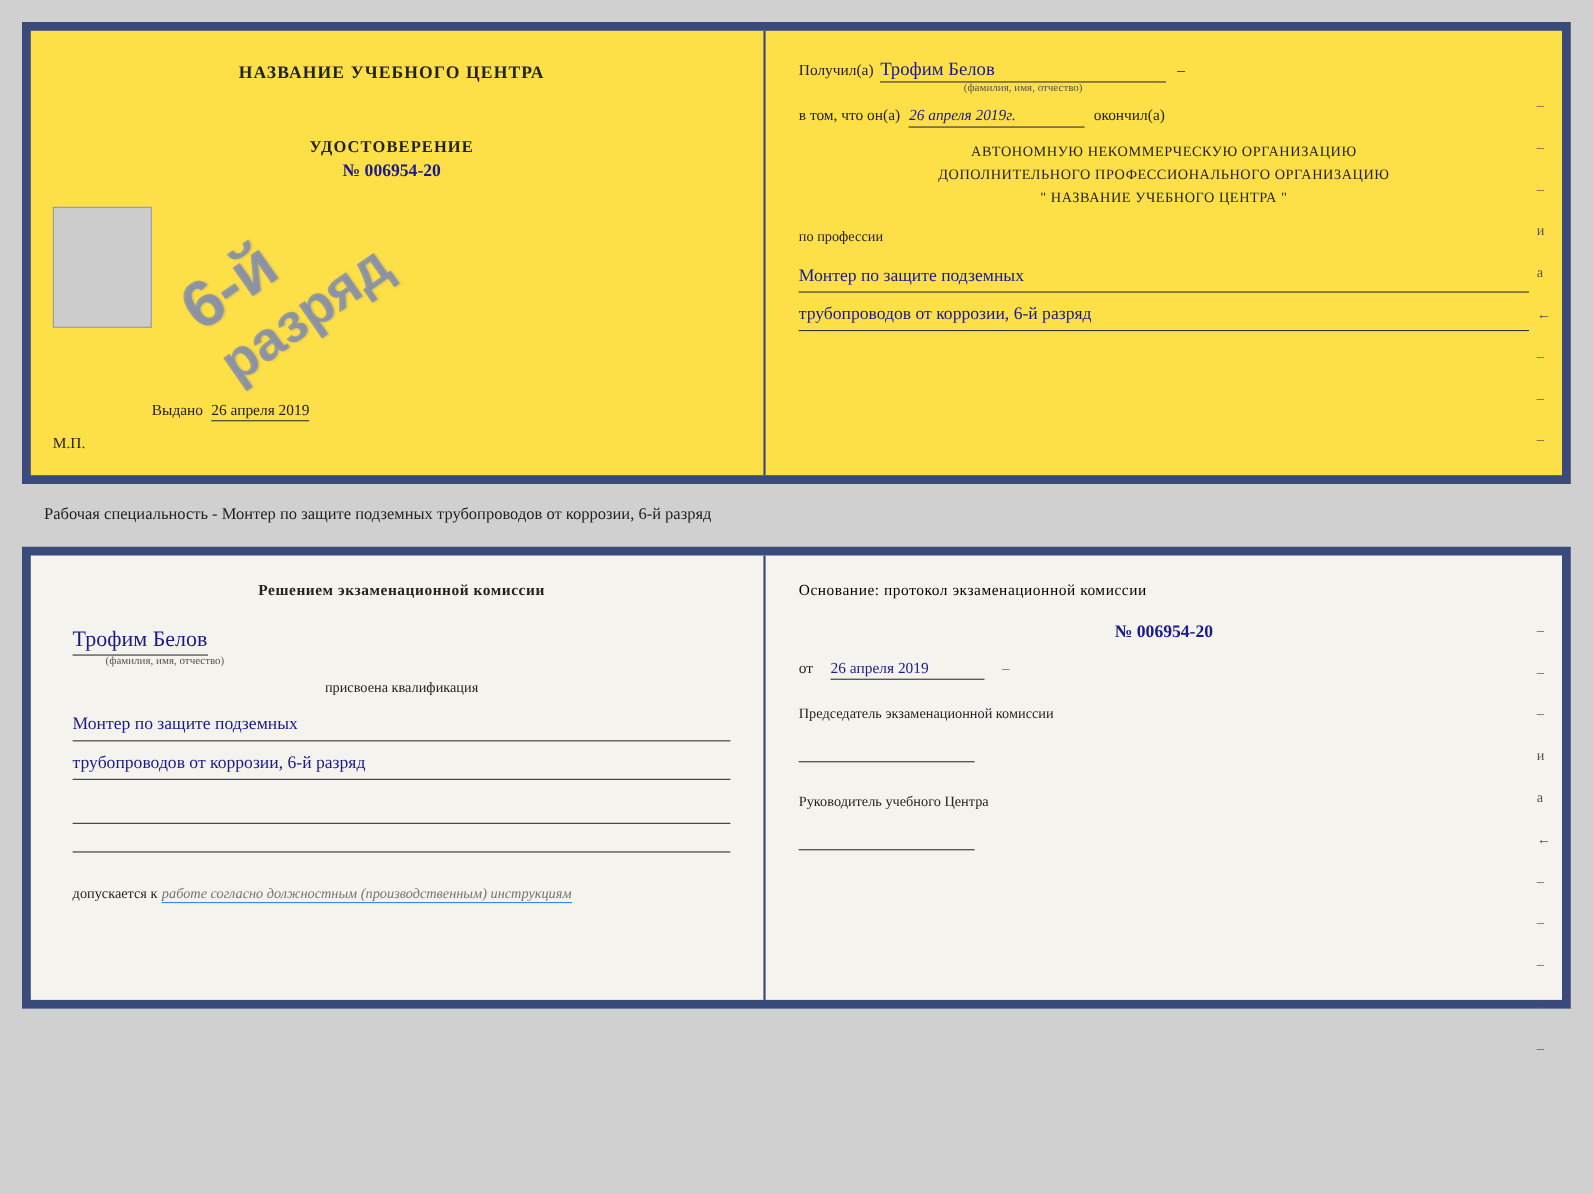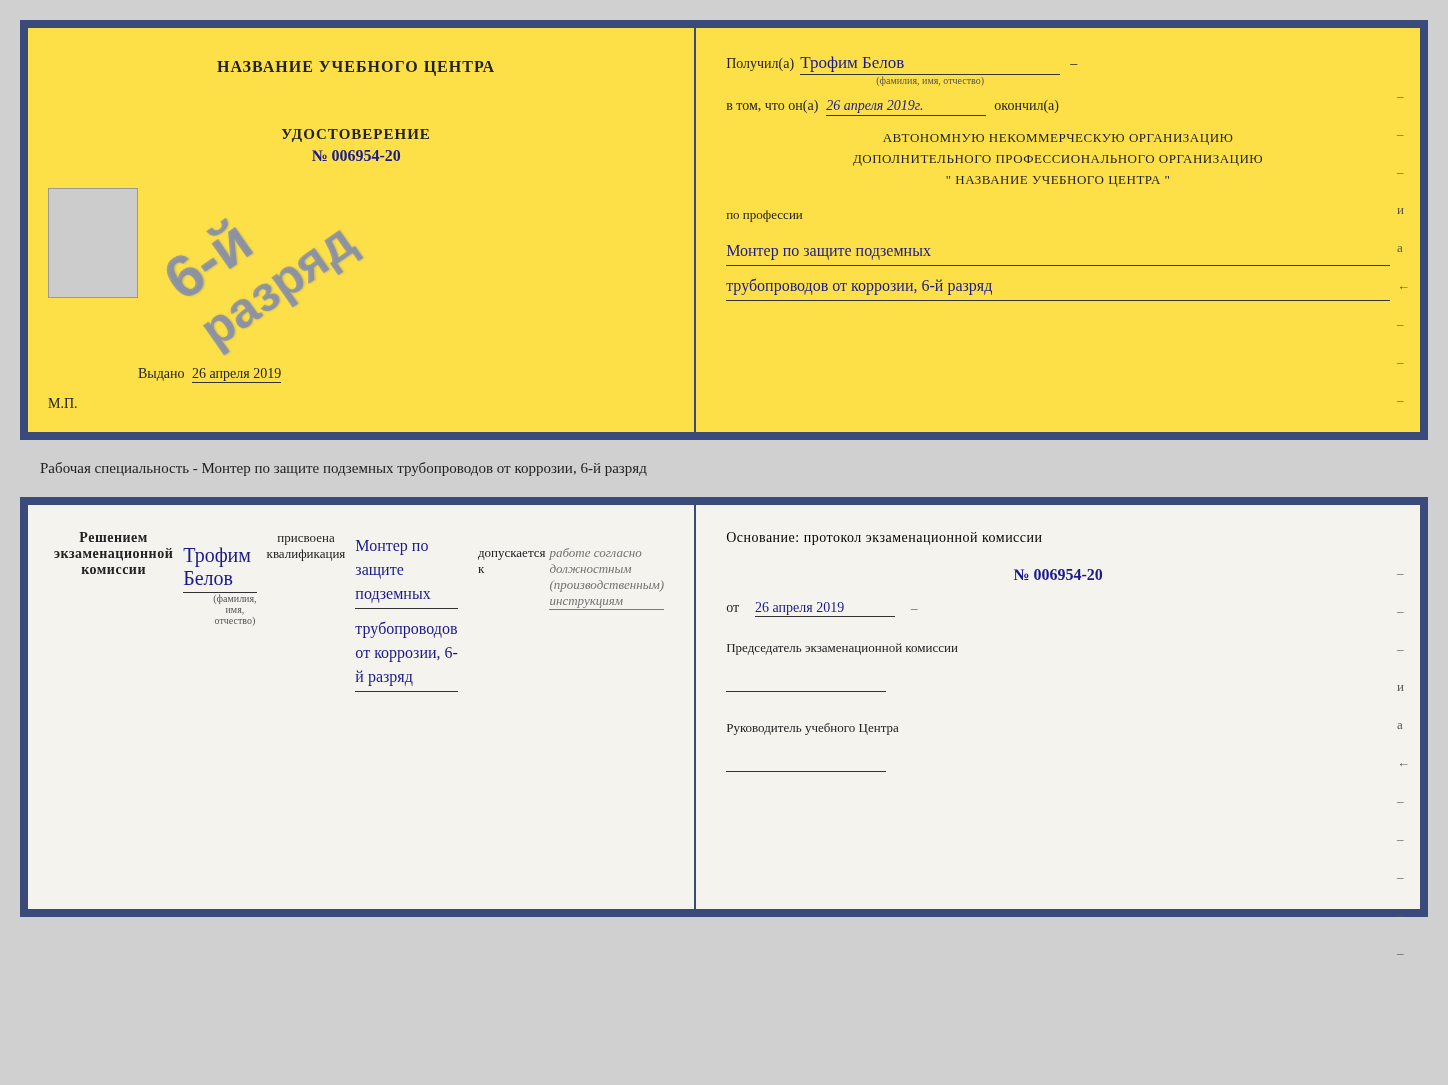--- a/index.html
+++ b/index.html
@@ -227,23 +227,23 @@
       width: 100%;
       background: #f5f3ee;
       border: 8px solid #3a4a7a;
       min-height: 420px;
       position: relative;
     }
 
     .bottom-left {
       width: 48%;
       border-right: 2px solid #3a4a7a;
-      padding: 25px 30px 20px 26px;
-      display: flex;
-      flex-direction: row;
+      padding: 25px 30px 20px 38px;
+      display: flex;
+      flex-direction: column;
       gap: 10px;
       position: relative;
     }
 
     .bottom-right {
       width: 52%;
       padding: 25px 30px 20px 30px;
       display: flex;
       flex-direction: column;
       gap: 12px;

